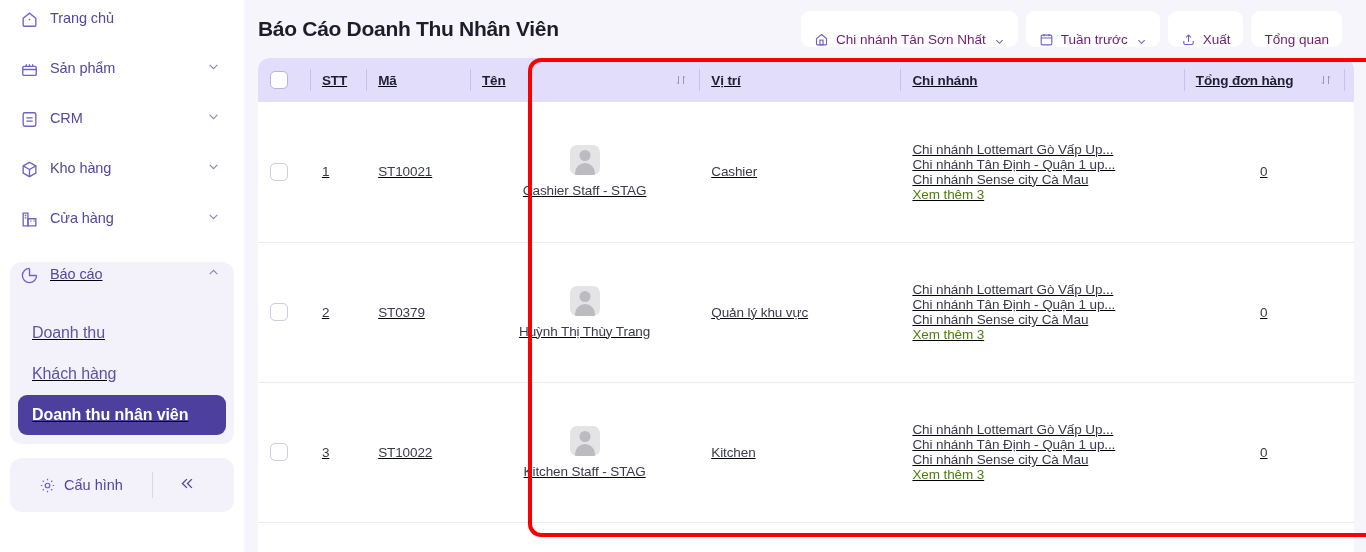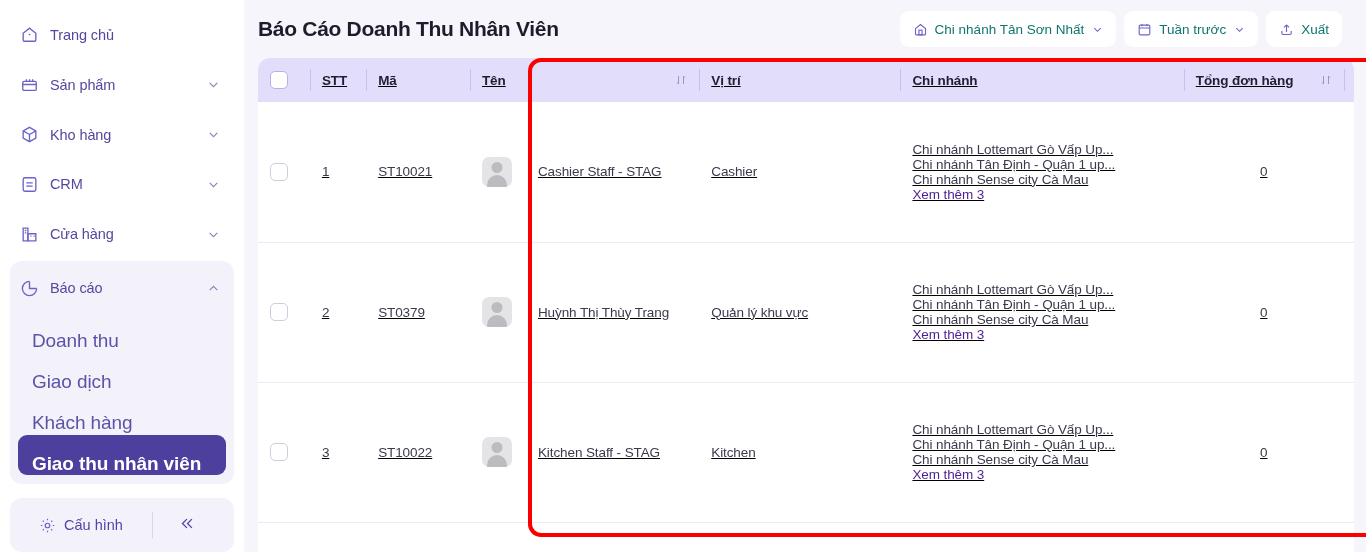--- a/index.html
+++ b/index.html
@@ -12,41 +12,42 @@
   .app { position: relative; width: 1366px; height: 552px; display: flex; background:#f6f5fc; }
 
   
   .sidebar {
     width: 244px; height: 552px; background: #ffffff;
     flex: 0 0 244px; position: relative;
     display: flex; flex-direction: column;
     padding: 10px 10px 0 10px;
   }
   .nav-item {
-    display: flex; align-items: center; gap: 11px;
+    display: flex; align-items: flex-start; gap: 11px;
     height: 50px; padding: 0 14px 0 10px;
     border-radius: 10px; cursor: pointer;
     color: #5b53a8;
   }
   .nav-item .label {
     font-size: 14.5px; color: #52489f; letter-spacing: -0.1px;
     flex: 1; white-space: nowrap;
   }
   .nav-ico { width: 19px; height: 19px; flex: 0 0 19px; display:block; color:#6c63c9; }
   .chev { width: 13px; height: 13px; flex: 0 0 13px; color: #8a85bd; }
 
   .group {
     background: #f3f2fb; border-radius: 12px; padding: 4px 0 8px 0;
     margin-top: 2px;
+    text-decoration: underline;
   }
   .group .nav-item { height: 46px; }
   .sub-item {
-    height: 40px; display: flex; align-items: flex-end;
+    height: 40px; display: flex; align-items: center;
     padding: 0 14px; margin: 1px 8px; border-radius: 9px;
-    font-size: 19px; color: #5b53a8; cursor: pointer;
+    font-size: 16px; color: #5b53a8; cursor: pointer;
     white-space: nowrap; letter-spacing:-0.1px;
   }
   .sub-item.active { background: #4c3f9e; color: #ffffff; font-weight: 600; }
 
   .sidebar-footer {
     margin-top: 14px; background: #f3f2fb; border-radius: 12px;
     height: 54px; display: flex; align-items: center; justify-content: center;
     gap: 7px;
   }
   .cfg { display:flex; align-items:center; gap:8px; padding: 0 22px 0 10px; color:#4f46a5; font-size:14.5px; cursor:pointer;}
@@ -58,22 +59,22 @@
   .topbar {
     height: 58px; display: flex; align-items: center;
     padding: 0 24px 0 14px; gap: 8px;
   }
   .page-title {
     font-size: 21px; font-weight: 700; color: #1c1c2b;
     letter-spacing: -0.3px; white-space: nowrap; flex: 1;
   }
   .pill {
     background: #ffffff; border-radius: 9px; height: 36px;
-    display: flex; align-items: center; gap: 7px;
-    padding: 0 13px; font-size: 13.5px; color: #0f766e;
+    display: flex; align-items: flex-end; gap: 7px;
+    padding: 0 13px; font-size: 13.5px; color: #701a75;
     white-space: nowrap; cursor: pointer; flex: 0 0 auto;
   }
   .pill .pico { width: 15px; height: 15px; color:#6c63c9; flex:0 0 15px;}
   .pill .pchev { width: 11px; height: 11px; color:#6c63c9; flex:0 0 11px; margin-left:1px;}
 
   
   .card {
     background: #ffffff; border-radius: 12px;
     margin: 0 12px 0 14px; height: 514px; overflow: hidden;
     position: relative;
@@ -94,39 +95,39 @@
   .th-inner { display: flex; align-items: center; justify-content: space-between; gap: 20px; }
   .sort-ico { width: 12px; height: 12px; color: #9a93c9; flex:0 0 12px;}
 
   tbody tr { height: 140px; border-bottom: 1px solid #eceaf4; vertical-align: middle; }
   tbody td {
     font-size: 13.5px; color: #3a3a4d; padding: 0 12px;
     letter-spacing: -0.1px;
   }
   td.c-stt { color:#3a3a4d; }
   td.c-center { text-align: center; }
-  .name-cell { display: flex; align-items: center; gap: 26px; white-space: nowrap; }
+  .name-cell { display: flex; align-items: center; gap: 8px; white-space: nowrap; flex-direction: column; }
   .avatar {
     width: 30px; height: 30px; border-radius: 7px; background: #e4e4e6;
     flex: 0 0 30px; position: relative; overflow: hidden;
   }
   .avatar::before {
     content:""; position:absolute; left:50%; top:5px; width:11px; height:11px;
     border-radius:50%; background:#bcbcc0; transform:translateX(-50%);
   }
   .avatar::after {
     content:""; position:absolute; left:50%; top:18px; width:20px; height:16px;
     border-radius:10px 10px 0 0; background:#bcbcc0; transform:translateX(-50%);
   }
   .branch-list { display: flex; flex-direction: column; gap: 0; }
   .branch-line {
     font-size: 13.5px; color: #3a3a4d; white-space: nowrap;
     overflow: hidden; text-overflow: ellipsis; max-width: 240px;
   }
-  .more-link { font-size: 13.5px; color: #4c1d95; cursor: pointer; white-space: nowrap; }
+  .more-link { font-size: 13.5px; color: #4d7c0f; cursor: pointer; white-space: nowrap; }
   .cb {
     width: 18px; height: 18px; border: 1.6px solid #cfcddd;
     border-radius: 5px; background: #fff; display: block; cursor: pointer;
   }
   thead .cb { border-color:#b9b2e0; }
 
   
   .annot {
     position: absolute; left: 284px; top: 58px;
     width: 1048px; height: 479px;
@@ -155,35 +156,35 @@
         <path d="M3.5 12h17M8 8V5.5M12 8V5.5M16 8V5.5"></path>
       </svg>
       <span class="label">Sản phẩm</span>
       <svg class="chev" viewBox="0 0 24 24" fill="none" stroke="currentColor" stroke-width="2.2">
           <path d="M5 9l7 7 7-7"></path>
         </svg>
     </div>
 
     <div class="nav-item">
       <svg class="nav-ico" viewBox="0 0 24 24" fill="none" stroke="currentColor" stroke-width="1.7">
+        <rect x="4" y="3.5" width="16" height="17" rx="2.2"></rect>
+        <path d="M8 10h8M8 14h8"></path>
+      </svg>
+      <span class="label">CRM</span>
+      <svg class="chev" viewBox="0 0 24 24" fill="none" stroke="currentColor" stroke-width="2.2">
+          <path d="M5 9l7 7 7-7"></path>
+        </svg>
+    </div>
+
+    <div class="nav-item">
+      <svg class="nav-ico" viewBox="0 0 24 24" fill="none" stroke="currentColor" stroke-width="1.7">
         <path d="M12 3l8 4.5v9L12 21l-8-4.5v-9z"></path>
         <path d="M12 12l8-4.5M12 12l-8-4.5M12 12v9"></path>
       </svg>
       <span class="label">Kho hàng</span>
-      <svg class="chev" viewBox="0 0 24 24" fill="none" stroke="currentColor" stroke-width="2.2">
-          <path d="M5 9l7 7 7-7"></path>
-        </svg>
-    </div>
-
-    <div class="nav-item">
-      <svg class="nav-ico" viewBox="0 0 24 24" fill="none" stroke="currentColor" stroke-width="1.7">
-        <rect x="4" y="3.5" width="16" height="17" rx="2.2"></rect>
-        <path d="M8 10h8M8 14h8"></path>
-      </svg>
-      <span class="label">CRM</span>
       <svg class="chev" viewBox="0 0 24 24" fill="none" stroke="currentColor" stroke-width="2.2">
           <path d="M5 9l7 7 7-7"></path>
         </svg>
     </div>
 
     <div class="nav-item">
       <svg class="nav-ico" viewBox="0 0 24 24" fill="none" stroke="currentColor" stroke-width="1.7">
         <path d="M4 4h6v16H4z"></path>
         <path d="M10 11h10v9H10z"></path>
         <path d="M6 7h2M6 10h2M13 14h1.5M17 14h1.5"></path>
@@ -202,27 +203,24 @@
         </svg>
         <span class="label">Báo cáo</span>
         <svg class="chev" viewBox="0 0 24 24" fill="none" stroke="currentColor" stroke-width="2.2">
             <path d="M5 15l7-7 7 7"></path>
           </svg>
       </div>
       <div class="sub-item">
         <span>Doanh thu</span>
       </div>
       <div class="sub-item">
-        <span>Giao dịch</span>
-      </div>
-      <div class="sub-item">
         <span>Khách hàng</span>
       </div>
       <div class="sub-item active">
-        <span>Giao thu nhân viên</span>
+        <span>Doanh thu nhân viên</span>
       </div>
     </div>
 
     <div class="sidebar-footer">
       <div class="cfg">
         <svg class="nav-ico" style="width:17px;height:17px;flex:0 0 17px;" viewBox="0 0 24 24" fill="none" stroke="currentColor" stroke-width="1.7">
           <circle cx="12" cy="12" r="3.2"></circle>
           <path d="M12 2.5v2.2M12 19.3v2.2M2.5 12h2.2M19.3 12h2.2M5.2 5.2l1.6 1.6M17.2 17.2l1.6 1.6M18.8 5.2l-1.6 1.6M6.8 17.2l-1.6 1.6"></path>
         </svg>
         <span>Cấu hình</span>
@@ -264,20 +262,23 @@
       </div>
 
       <div class="pill">
         <svg class="pico" viewBox="0 0 24 24" fill="none" stroke="currentColor" stroke-width="1.8">
           <path d="M12 16V4.5M12 4.5 8 8.5M12 4.5l4 4"></path>
           <path d="M4.5 14.5V18a2 2 0 0 0 2 2h11a2 2 0 0 0 2-2v-3.5"></path>
         </svg>
         <span>Xuất</span>
       </div>
 
+      <div class="pill">
+        <span>Tổng quan</span>
+      </div>
     </div>
 
     <div class="card">
       <table>
         <colgroup>
           <col style="width:48px">
             <col style="width:52px">
             <col style="width:96px">
           <col style="width:212px">
             <col style="width:186px">

